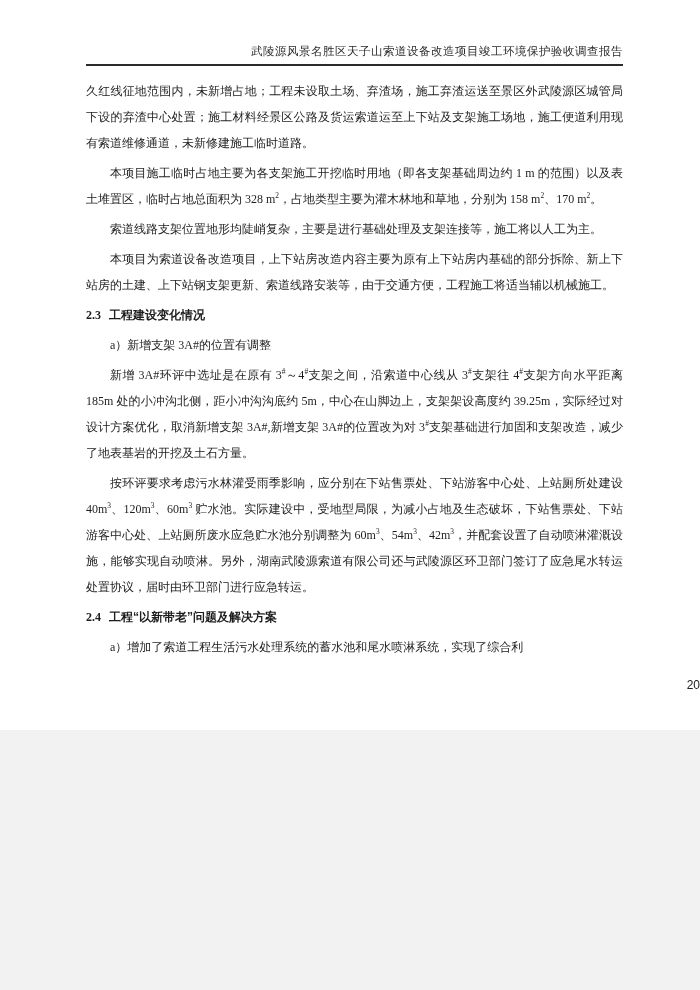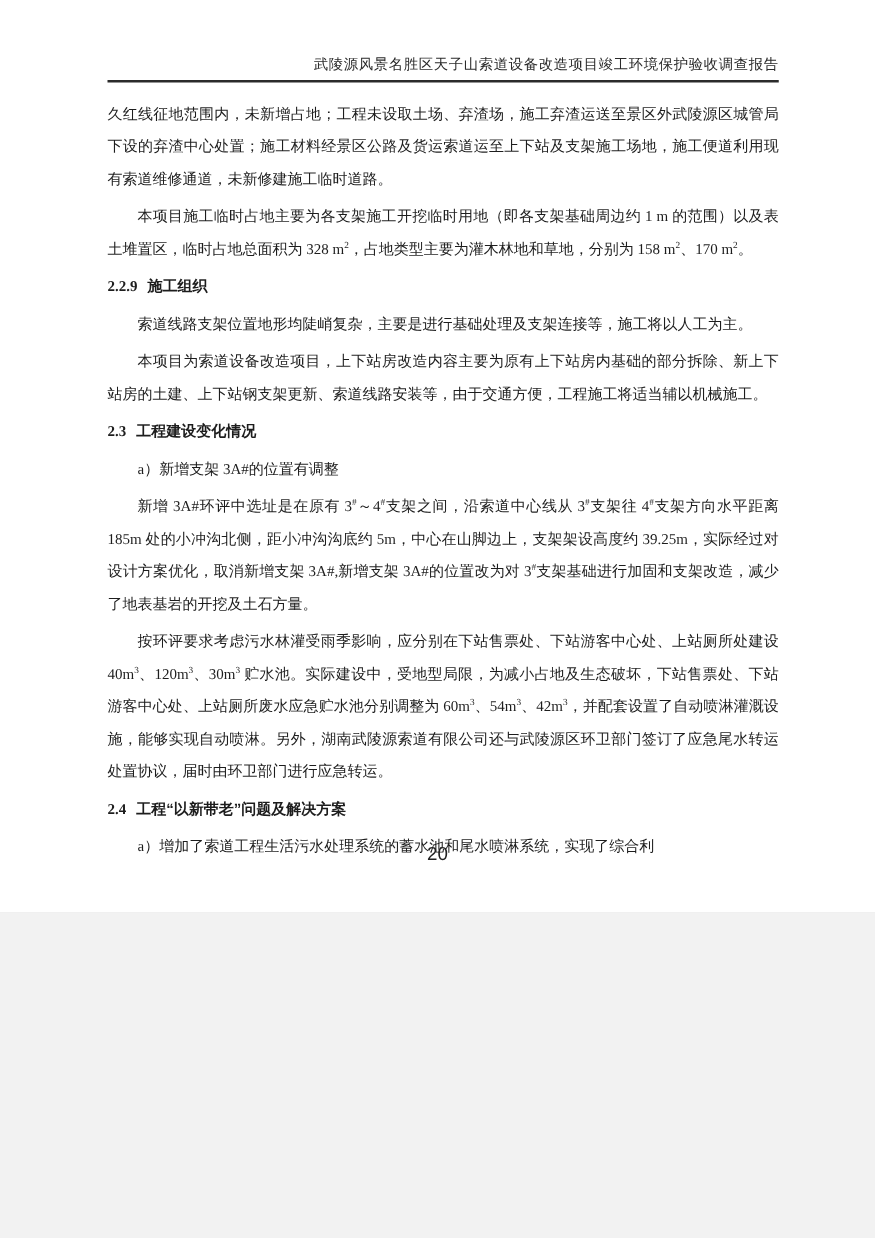--- a/index.html
+++ b/index.html
@@ -60,60 +60,57 @@
   sup {
     font-size: 0.62em;
     line-height: 0;
     vertical-align: super;
   }
   .page-footer {
     position: absolute;
     left: 0;
     bottom: 38px;
     width: 100%;
-    text-align: center;
-    font-size: 15px;
+    text-align: right;
+    font-size: 12px;
     font-family: "Liberation Sans", sans-serif;
     color: #222;
   }
 </style>
 </head>
 <body>
 
 <div class="page">
 
   <div class="page-header">
     <div class="header-title">武陵源风景名胜区天子山索道设备改造项目竣工环境保护验收调查报告</div>
     <hr class="header-rule">
   </div>
 
   <div class="body-text">
 
     <p class="no-indent">久红线征地范围内，未新增占地；工程未设取土场、弃渣场，施工弃渣运送至景区外武陵源区城管局下设的弃渣中心处置；施工材料经景区公路及货运索道运至上下站及支架施工场地，施工便道利用现有索道维修通道，未新修建施工临时道路。</p>
 
     <p class="indent"><span>本项目施工临时占地主要为各支架施工开挖临时用地（即各支架基础周边约 1 m 的范围）以及表土堆置区，临时占地总面积为 328 m</span><sup>2</sup><span>，占地类型主要为灌木林地和草地，分别为 158 m</span><sup>2</sup><span>、170 m</span><sup>2</sup><span>。</span></p>
 
-    <h3 class="heading">
-      <span class="h-num">2.2.9</span><span class="h-title">施工组织</span>
-    </h3>
 
     <p class="indent">索道线路支架位置地形均陡峭复杂，主要是进行基础处理及支架连接等，施工将以人工为主。</p>
 
     <p class="indent">本项目为索道设备改造项目，上下站房改造内容主要为原有上下站房内基础的部分拆除、新上下站房的土建、上下站钢支架更新、索道线路安装等，由于交通方便，工程施工将适当辅以机械施工。</p>
 
     <h3 class="heading">
       <span class="h-num">2.3</span><span class="h-title">工程建设变化情况</span>
     </h3>
 
     <p class="indent">a）新增支架 3A#的位置有调整</p>
 
     <p class="indent"><span>新增 3A#环评中选址是在原有 3</span><sup>#</sup><span>～4</span><sup>#</sup><span>支架之间，沿索道中心线从 3</span><sup>#</sup><span>支架往 4</span><sup>#</sup><span>支架方向水平距离 185m 处的小冲沟北侧，距小冲沟沟底约 5m，中心在山脚边上，支架架设高度约 39.25m，实际经过对设计方案优化，取消新增支架 3A#,新增支架 3A#的位置改为对 3</span><sup>#</sup><span>支架基础进行加固和支架改造，减少了地表基岩的开挖及土石方量。</span></p>
 
 
-    <p class="indent"><span>按环评要求考虑污水林灌受雨季影响，应分别在下站售票处、下站游客中心处、上站厕所处建设 40m</span><sup>3</sup><span>、120m</span><sup>3</sup><span>、30m</span><sup>3</sup><span> 贮水池。实际建设中，受地型局限，为减小占地及生态破坏，下站售票处、下站游客中心处、上站厕所废水应急贮水池分别调整为 60m</span><sup>3</sup><span>、54m</span><sup>3</sup><span>、42m</span><sup>3</sup><span>，并配套设置了自动喷淋灌溉设施，能够实现自动喷淋。另外，湖南武陵源索道有限公司还与武陵源区环卫部门签订了应急尾水转运处置协议，届时由环卫部门进行应急转运。</span></p>
+    <p class="indent"><span>按环评要求考虑污水林灌受雨季影响，应分别在下站售票处、下站游客中心处、上站厕所处建设 40m</span><sup>3</sup><span>、120m</span><sup>3</sup><span>、60m</span><sup>3</sup><span> 贮水池。实际建设中，受地型局限，为减小占地及生态破坏，下站售票处、下站游客中心处、上站厕所废水应急贮水池分别调整为 60m</span><sup>3</sup><span>、54m</span><sup>3</sup><span>、42m</span><sup>3</sup><span>，并配套设置了自动喷淋灌溉设施，能够实现自动喷淋。另外，湖南武陵源索道有限公司还与武陵源区环卫部门签订了应急尾水转运处置协议，届时由环卫部门进行应急转运。</span></p>
 
 
     <h3 class="heading">
       <span class="h-num">2.4</span><span class="h-title">工程“以新带老”问题及解决方案</span>
     </h3>
 
     <p class="indent">a）增加了索道工程生活污水处理系统的蓄水池和尾水喷淋系统，实现了综合利</p>
 
   </div>
 

